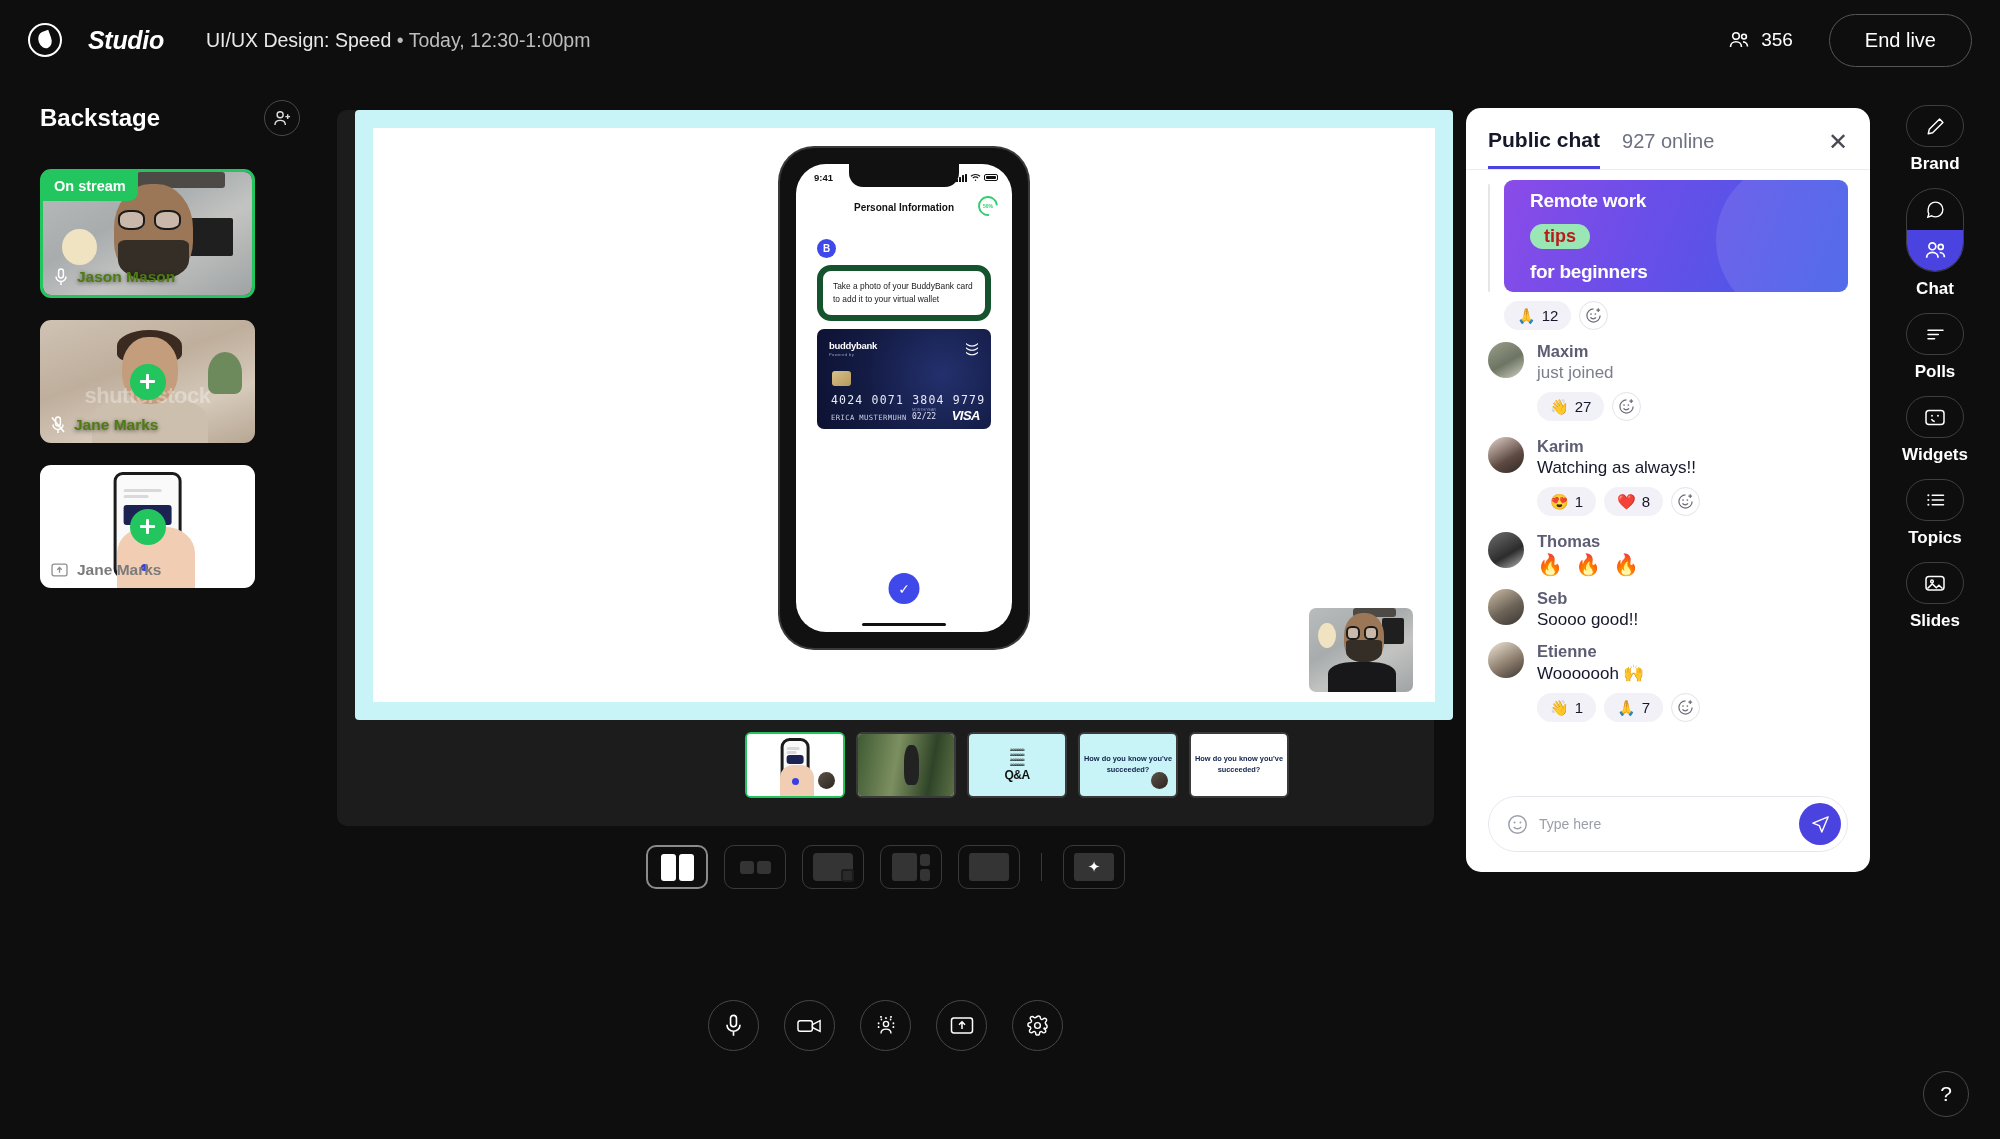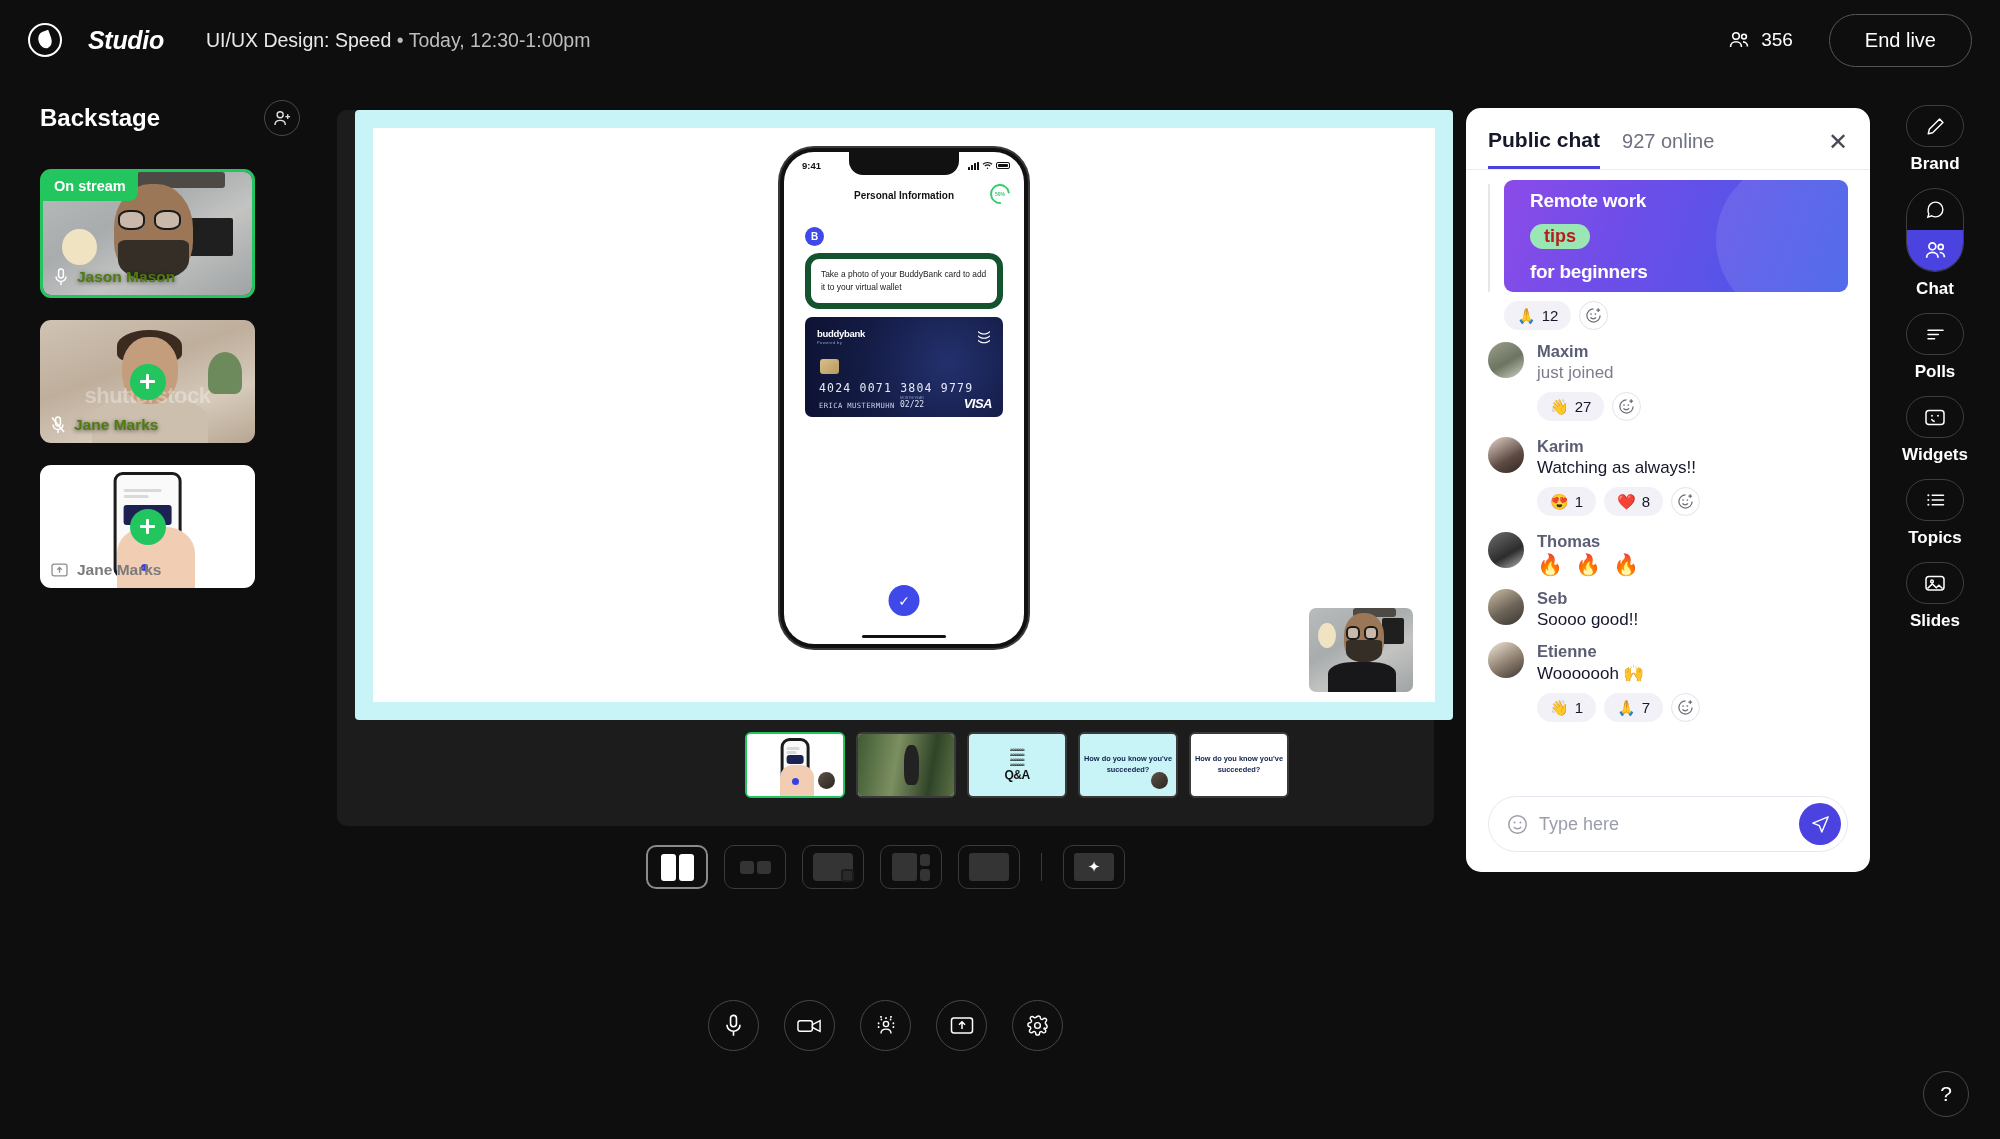--- a/index.html
+++ b/index.html
@@ -119,21 +119,21 @@
     background: #c9f4f7; border-radius: 4px; overflow: hidden;
   }
   .canvas-inner {
     position: absolute; left: 18px; top: 18px; right: 18px; bottom: 18px;
     background: #fff;
   }
   
   .phone {
     position: absolute; left: 50%; top: 20px; transform: translateX(-50%);
     width: 248px; height: 500px; background: #111; border-radius: 34px;
-    box-shadow: 0 0 0 2px #3a3a3a; padding: 4px;
+    box-shadow: 0 0 0 2px #3a3a3a; padding: 16px;
   }
   .phone-screen { width: 100%; height: 100%; background: #fff; border-radius: 30px; position: relative; overflow: hidden; }
   .notch {
     position: absolute; left: 50%; top: 0; transform: translateX(-50%);
     width: 110px; height: 23px; background: #111; border-radius: 0 0 14px 14px;
   }
   .status-l { position: absolute; left: 18px; top: 8px; font-size: 9.5px; font-weight: bold; color: #111; }
   .status-r { position: absolute; right: 14px; top: 9px; display: flex; gap: 3px; align-items: center; }
   .bars { display: flex; gap: 1px; align-items: flex-end; height: 8px; }
   .bars i { display: block; width: 2px; background: #111; border-radius: .5px; }
@@ -268,21 +268,21 @@
   .msg-text { font-size: 17px; color: #15172b; margin-top: 2px; }
   .msg-text.muted { color: #7c7e8c; }
   .msg-text.emoji { font-size: 21px; letter-spacing: 3px; }
   .msg .reacts { margin-left: 0; }
   .chat-foot { padding: 12px 22px 20px 22px; }
   .composer {
     display: flex; align-items: center; border: 1px solid #e6e6ee; border-radius: 999px;
     padding: 6px 6px 6px 18px; gap: 11px;
   }
   .composer input {
-    flex: 1; border: 0; outline: 0; font-size: 18px; color: #b91c1c;
+    flex: 1; border: 0; outline: 0; font-size: 14px; color: #b91c1c;
     font-family: inherit; background: transparent;
   }
   .composer input::placeholder { color: #9b9daa; }
   .send-btn {
     width: 42px; height: 42px; border-radius: 50%; background: #4b43e0; border: 0;
     display: flex; align-items: center; justify-content: center; cursor: pointer; color: #fff;
   }
 
   
   #rightnav {

